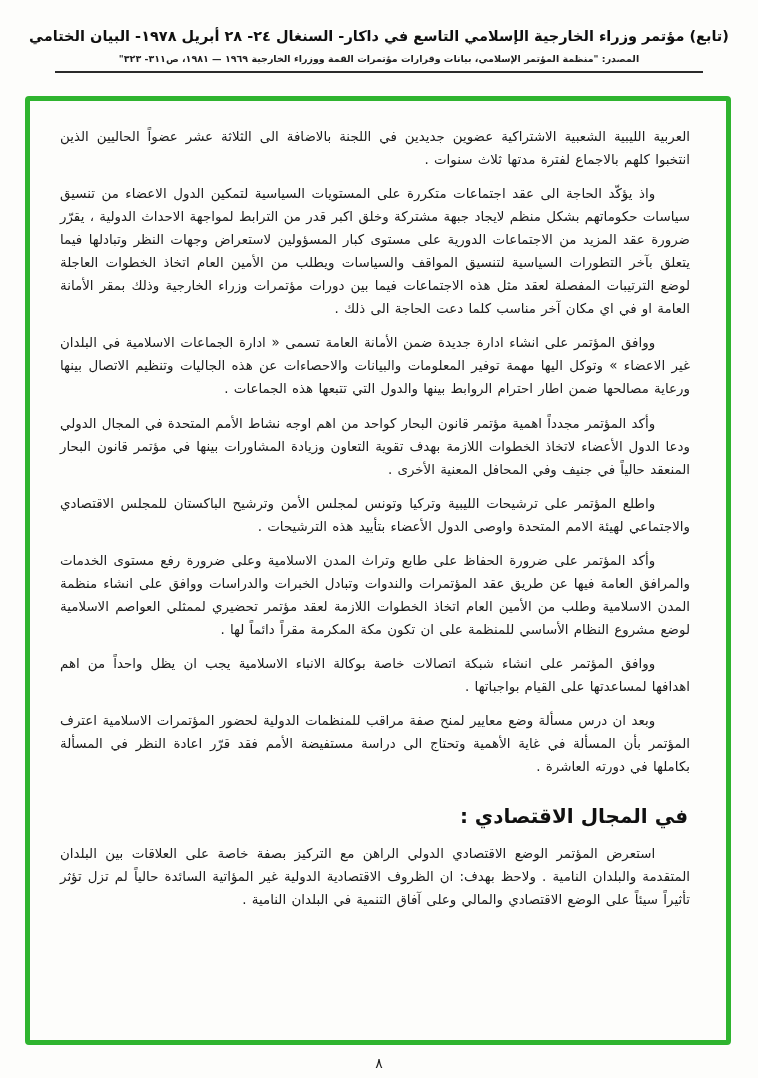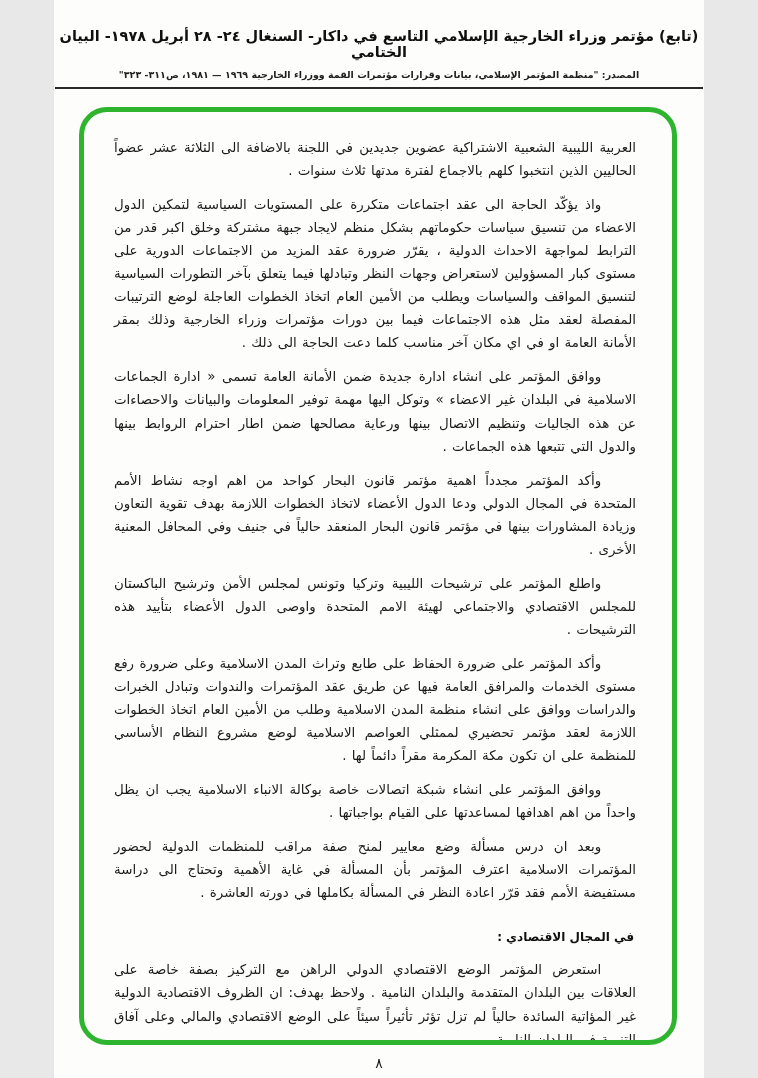--- a/index.html
+++ b/index.html
@@ -2,21 +2,21 @@
 <html lang="ar" dir="rtl"><head>
 <meta charset="utf-8">
 <style>
   html, body {
     margin: 0;
     padding: 0;
     background: #e8e8e8;
   }
   .page {
     position: relative;
-    width: 650px;
+    width: 758px;
     height: 1078px;
     margin: 0 auto;
     background: #fdfdfb;
     direction: rtl;
     font-family: "DejaVu Sans", sans-serif;
     color: #1b1b1b;
     overflow: hidden;
   }
   .header {
     padding-top: 28px;
@@ -40,41 +40,40 @@
     width: 648px;
     margin: 7px auto 0 auto;
   }
   .green-box {
     position: absolute;
     top: 96px;
     right: 27px;
     left: 25px;
     bottom: 33px;
     border: 5px solid #2fb42f;
-    border-radius: 28px;
+    border-radius: 4px;
     box-sizing: border-box;
     padding: 24px 36px 8px 30px;
     overflow: hidden;
     background: #fdfdfb;
-    margin-top: 11px;
   }
   .body-par {
     font-size: 13.4px;
     line-height: 1.72;
     margin: 0 0 11px 0;
     text-align: justify;
     text-indent: 2.6em;
     color: #1b1b1b;
     word-spacing: 1px;
   }
   .body-par.no-indent {
     text-indent: 0;
   }
   .section-heading {
-    font-size: 12px;
+    font-size: 20px;
     font-weight: bold;
     margin: 26px 2px 14px 0;
     color: #101010;
   }
   .page-footer {
     position: absolute;
     bottom: 6px;
     left: 0;
     right: 0;
     text-align: center;

